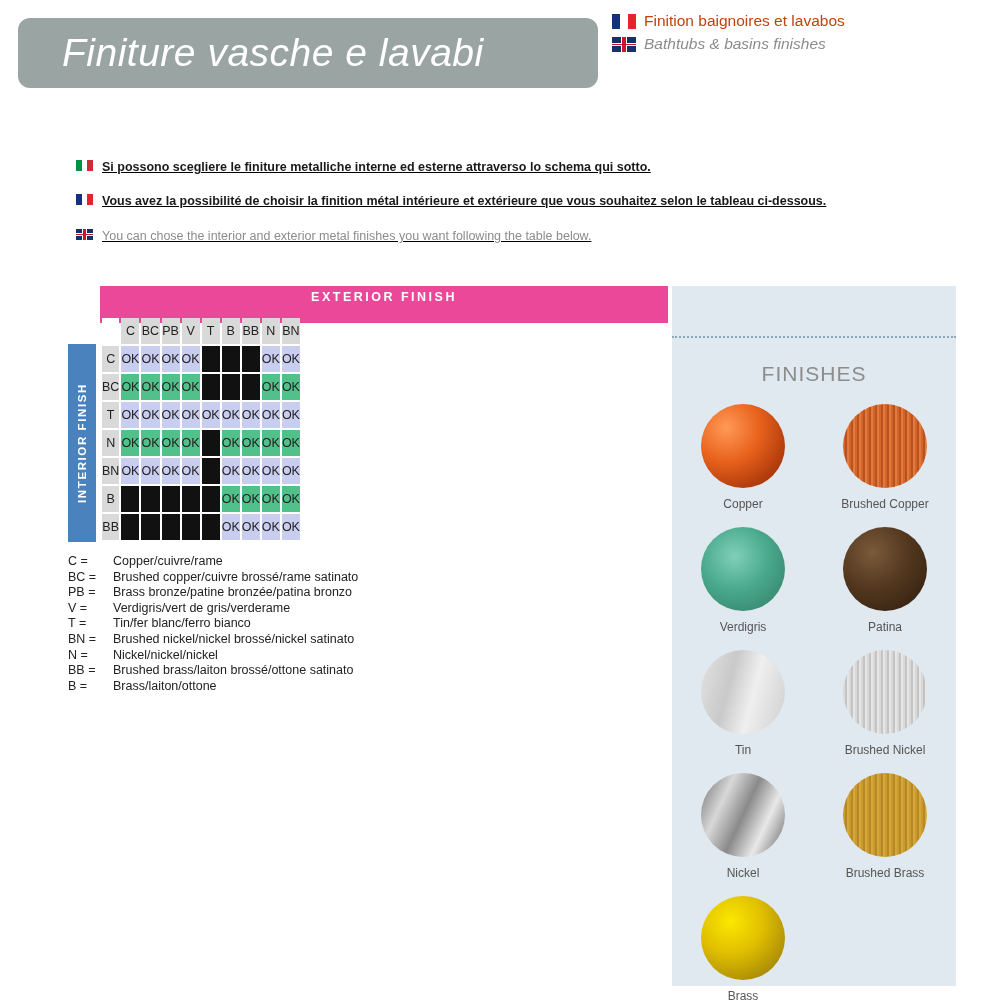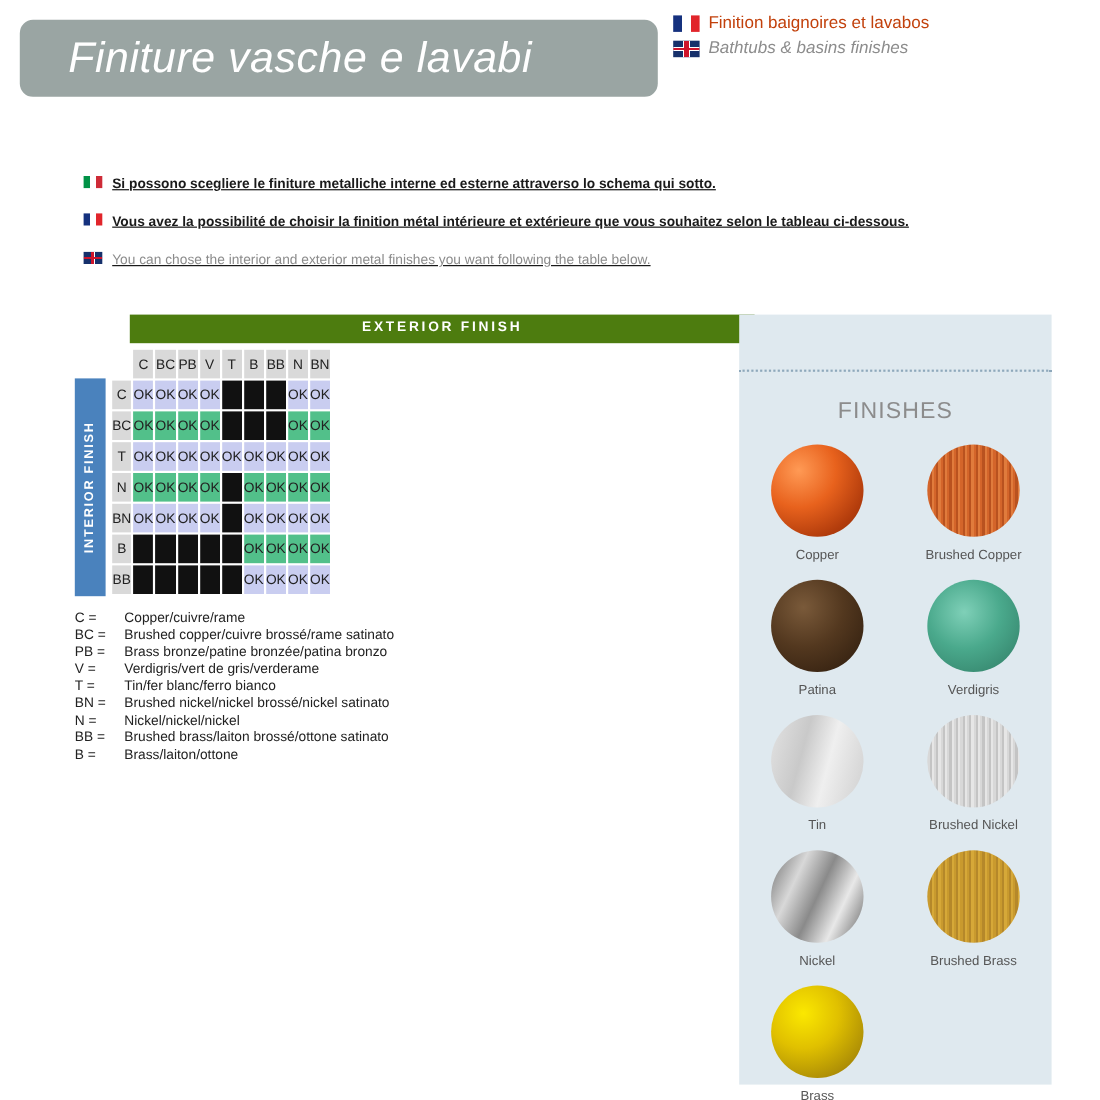--- a/index.html
+++ b/index.html
@@ -64,24 +64,24 @@
   .intro1 .txt { font-weight: bold; color: #1a1a1a; }
   .intro2 { left: 76px; top: 194px; }
   .intro2 .txt { font-weight: bold; color: #1a1a1a; }
   .intro3 { left: 76px; top: 229px; }
   .intro3 .txt { color: #8c8c8c; }
 
   
   .matrix { position: absolute; left: 68px; top: 286px; }
   .ext-hdr {
     position: absolute; left: 32px; top: 0;
-    width: 568px; height: 26px;
-    background: #4d7c0f;
+    width: 568px; height: 37px;
+    background: #ec4899;
     color: #ffffff; font-size: 12.5px; font-weight: bold;
-    letter-spacing: 2.5px; text-align: center; line-height: 22px; margin-left: 18px;
+    letter-spacing: 2.5px; text-align: center; line-height: 22px;
   }
   table.grid { position: absolute; left: 32px; top: 30px; border-collapse: separate; border-spacing: 2px 2px; }
   table.grid td {
     width: 50px; height: 26px;
     text-align: center;
     font-size: 12.5px;
     color: #222;
     padding: 0;
   }
   td.col-head { background: #d9d9d9; color: #333; font-size: 12.5px; }
@@ -329,28 +329,28 @@
     <div class="swatches" id="swatches">
         <div class="sw">
           <div class="disc d-copper"></div>
           <div class="cap">Copper</div>
         </div>
         <div class="sw">
           <div class="disc d-brushed-copper"></div>
           <div class="cap">Brushed Copper</div>
         </div>
         <div class="sw">
+          <div class="disc d-verdigris"></div>
+          <div class="cap">Verdigris</div>
+        </div>
+        <div class="sw">
           <div class="disc d-patina"></div>
           <div class="cap">Patina</div>
         </div>
         <div class="sw">
-          <div class="disc d-verdigris"></div>
-          <div class="cap">Verdigris</div>
-        </div>
-        <div class="sw">
           <div class="disc d-tin"></div>
           <div class="cap">Tin</div>
         </div>
         <div class="sw">
           <div class="disc d-brushed-nickel"></div>
           <div class="cap">Brushed Nickel</div>
         </div>
         <div class="sw">
           <div class="disc d-nickel"></div>
           <div class="cap">Nickel</div>

